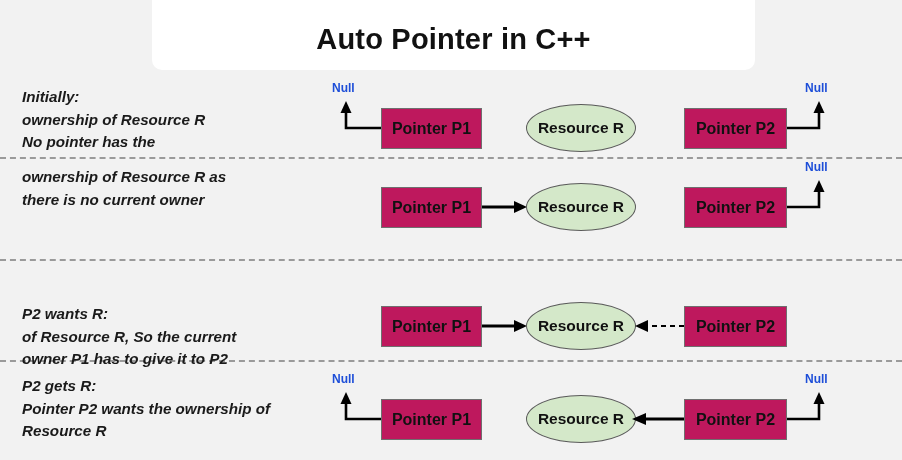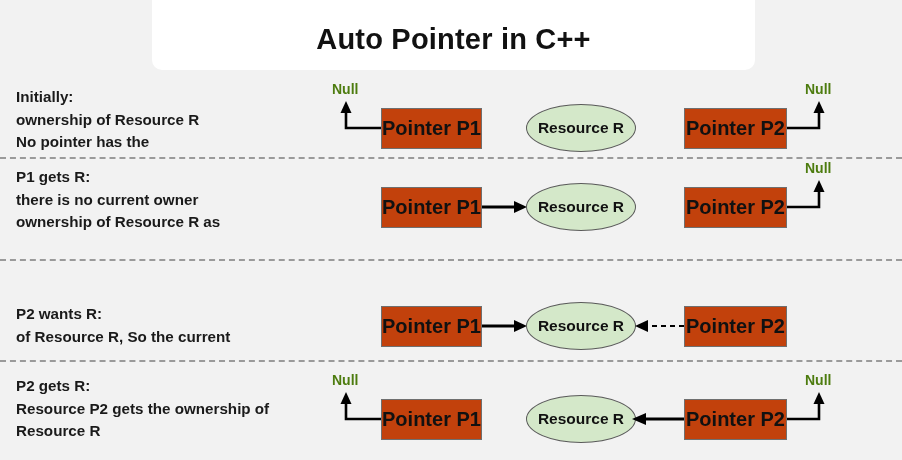--- a/index.html
+++ b/index.html
@@ -44,71 +44,72 @@
   }
 
   
   .row {
     position: absolute;
     left: 0;
     width: 902px;
   }
   .row-desc {
     position: absolute;
-    left: 16px;
+    left: 22px;
     font-size: 15.2px;
     font-weight: bold;
     color: #1a1a1a;
     line-height: 22.5px;
     width: 310px;
+    font-style: italic;
   }
   .row-desc .ln { display: block; white-space: nowrap; }
 
   
   .divider {
     position: absolute;
     left: 0;
     width: 902px;
     height: 0;
     border-top: 2px dashed #9a9a9a;
   }
 
   
   .node-box {
     position: absolute;
-    background: #c2410c;
+    background: #be185d;
     border: 1.4px solid #6f6f6f;
     box-sizing: border-box;
     display: flex;
     align-items: center;
     justify-content: center;
-    font-size: 20px;
+    font-size: 16px;
     font-weight: bold;
     color: #111111;
     white-space: nowrap;
   }
   .node-ellipse {
     position: absolute;
     background: #d4e8c9;
     border: 1.4px solid #5a5a5a;
     border-radius: 50%;
     box-sizing: border-box;
     display: flex;
     align-items: center;
     justify-content: center;
     font-size: 15.5px;
     font-weight: bold;
     color: #111111;
     white-space: nowrap;
   }
   .null-label {
     position: absolute;
-    font-size: 14px;
-    font-weight: bold;
-    color: #4d7c0f;
+    font-size: 12px;
+    font-weight: bold;
+    color: #1d4ed8;
   }
   .conn {
     position: absolute;
     pointer-events: none;
   }
 </style>
 </head>
 <body>
 
 <div id="stage">
@@ -144,23 +145,22 @@
     <svg class="conn" width="60" height="60" style="left:787px; top:98px;">
       <path d="M 0 30 L 32 30 L 32 14" stroke="#000000" stroke-width="2.6" fill="none"></path>
       <path d="M 32 3 L 26.5 15 L 37.5 15 Z" fill="#000000"></path>
     </svg>
 
     <div class="null-label" style="left:805px; top:81px;">Null</div>
   </div>
 
   <div class="row" style="top:0px;">
     <div class="row-desc" style="top:166px;">
-      <span class="ln">P1 gets R:</span>
+      <span class="ln">ownership of Resource R as</span>
       <span class="ln">there is no current owner</span>
-      <span class="ln">ownership of Resource R as</span>
     </div>
 
     <div class="node-box" style="left:381px; top:187px; width:101px; height:41px;">Pointer P1</div>
 
     <svg class="conn" width="60" height="30" style="left:482px; top:193px;">
       <path d="M 0 14 L 34 14" stroke="#000000" stroke-width="2.8" fill="none"></path>
       <path d="M 45 14 L 32 8 L 32 20 Z" fill="#000000"></path>
     </svg>
 
     <div class="node-ellipse" style="left:526px; top:183px; width:110px; height:48px;">Resource R</div>
@@ -172,20 +172,21 @@
       <path d="M 32 3 L 26.5 15 L 37.5 15 Z" fill="#000000"></path>
     </svg>
 
     <div class="null-label" style="left:805px; top:160px;">Null</div>
   </div>
 
   <div class="row" style="top:0px;">
     <div class="row-desc" style="top:268px;margin-top:35px;">
       <span class="ln">P2 wants R:</span>
       <span class="ln">of Resource R, So the current</span>
+      <span class="ln">owner P1 has to give it to P2</span>
     </div>
 
     <div class="node-box" style="left:381px; top:306px; width:101px; height:41px;">Pointer P1</div>
 
     <svg class="conn" width="60" height="30" style="left:482px; top:312px;">
       <path d="M 0 14 L 34 14" stroke="#000000" stroke-width="2.8" fill="none"></path>
       <path d="M 45 14 L 32 8 L 32 20 Z" fill="#000000"></path>
     </svg>
 
     <div class="node-ellipse" style="left:526px; top:302px; width:110px; height:48px;">Resource R</div>
@@ -194,21 +195,21 @@
       <path d="M 54 14 L 17 14" stroke="#000000" stroke-width="2.2" fill="none" stroke-dasharray="5,4"></path>
       <path d="M 5 14 L 18 8 L 18 20 Z" fill="#000000"></path>
     </svg>
 
     <div class="node-box" style="left:684px; top:306px; width:103px; height:41px;">Pointer P2</div>
   </div>
 
   <div class="row" style="top:0px;">
     <div class="row-desc" style="top:375px;">
       <span class="ln">P2 gets R:</span>
-      <span class="ln">Resource P2 gets the ownership of</span>
+      <span class="ln">Pointer P2 wants the ownership of</span>
       <span class="ln">Resource R</span>
     </div>
 
     <div class="null-label" style="left:332px; top:372px;">Null</div>
 
     <svg class="conn" width="60" height="60" style="left:338px; top:389px;">
       <path d="M 44 30 L 8 30 L 8 14" stroke="#000000" stroke-width="2.6" fill="none"></path>
       <path d="M 8 3 L 2.5 15 L 13.5 15 Z" fill="#000000"></path>
     </svg>
 

